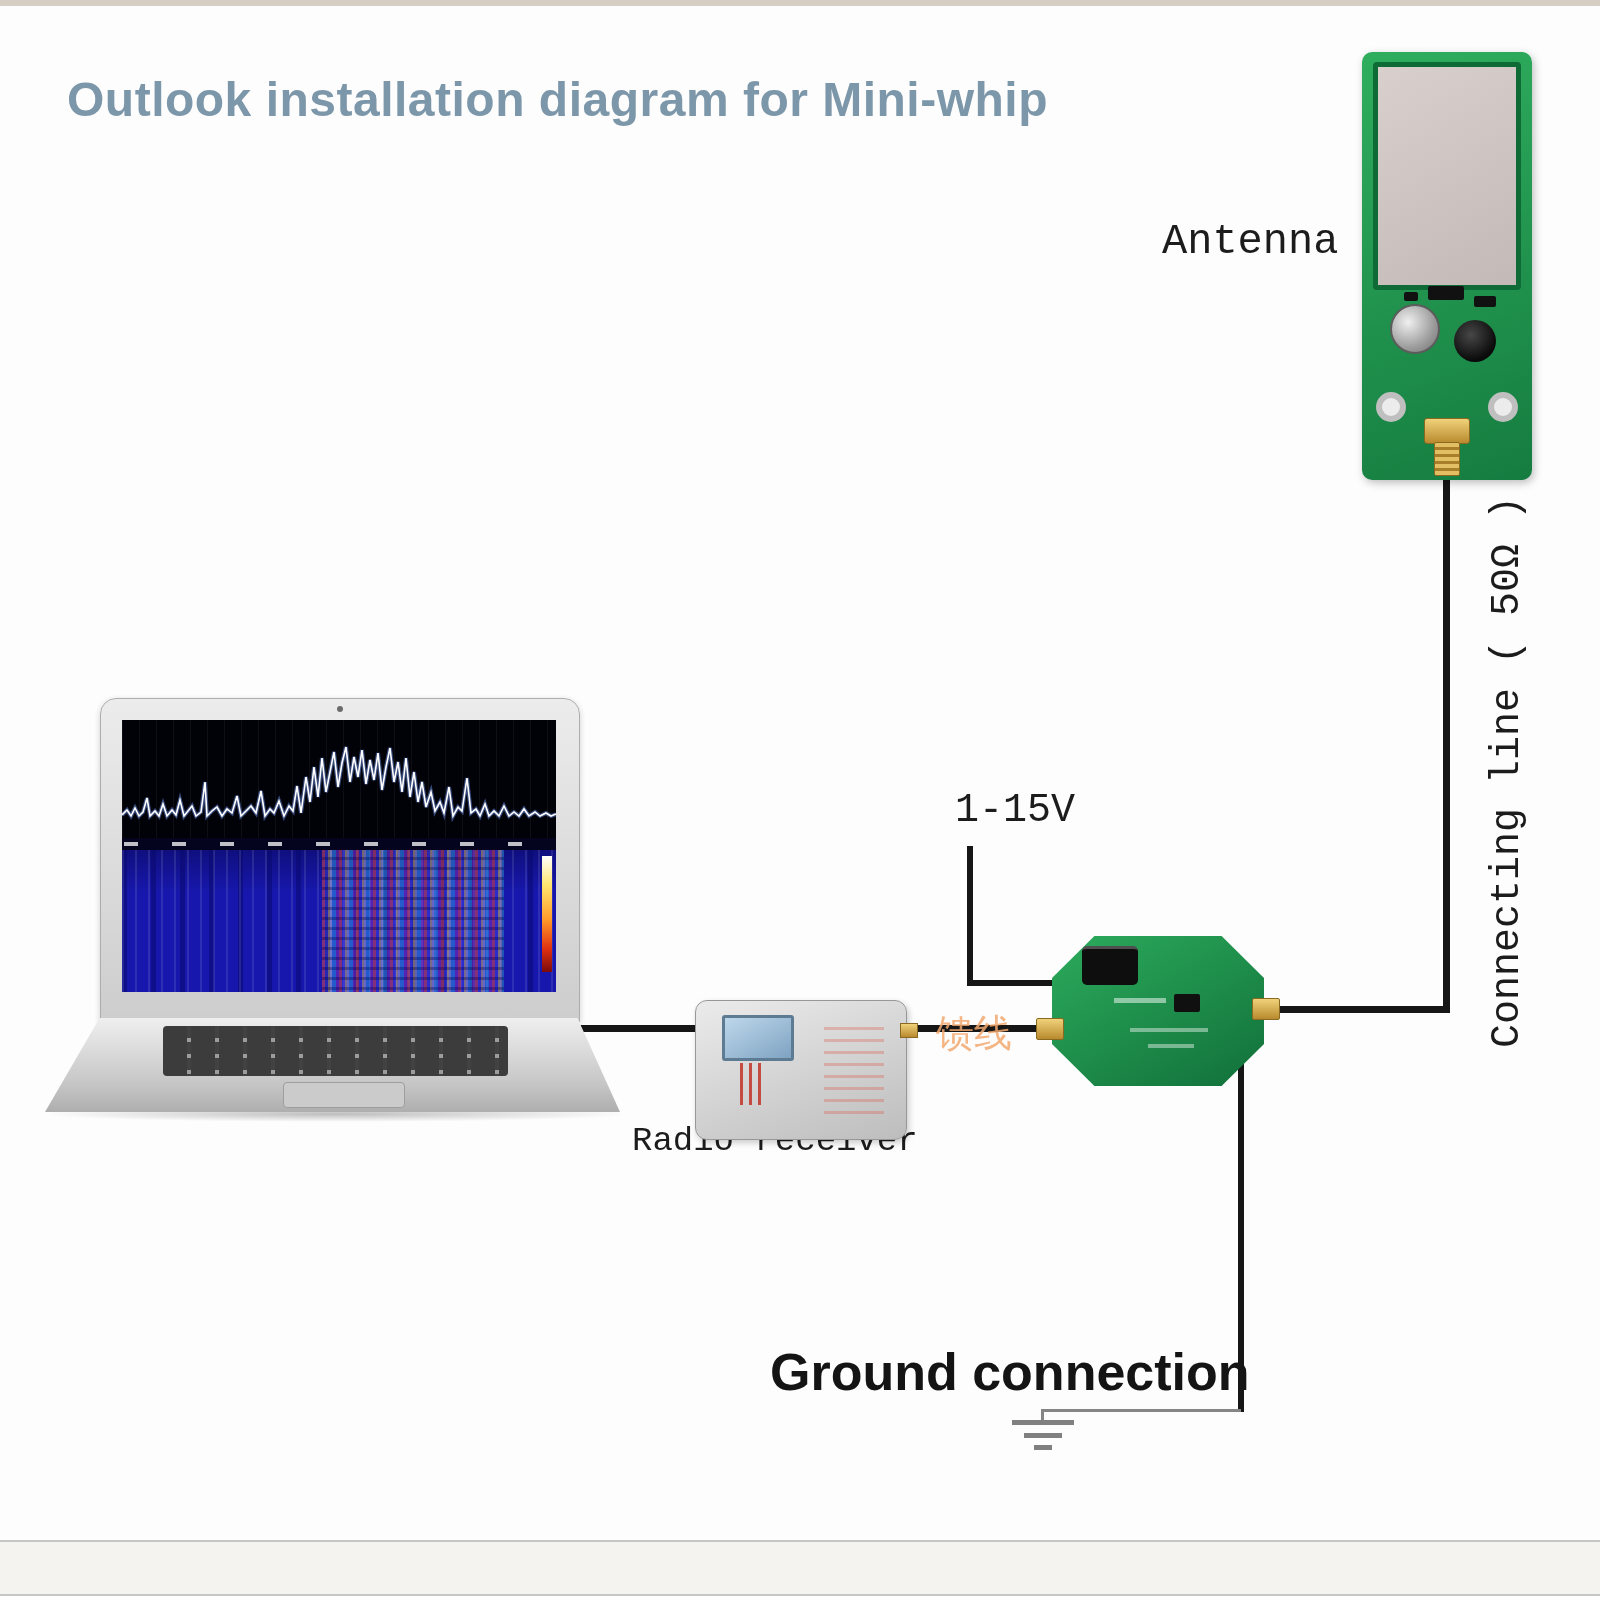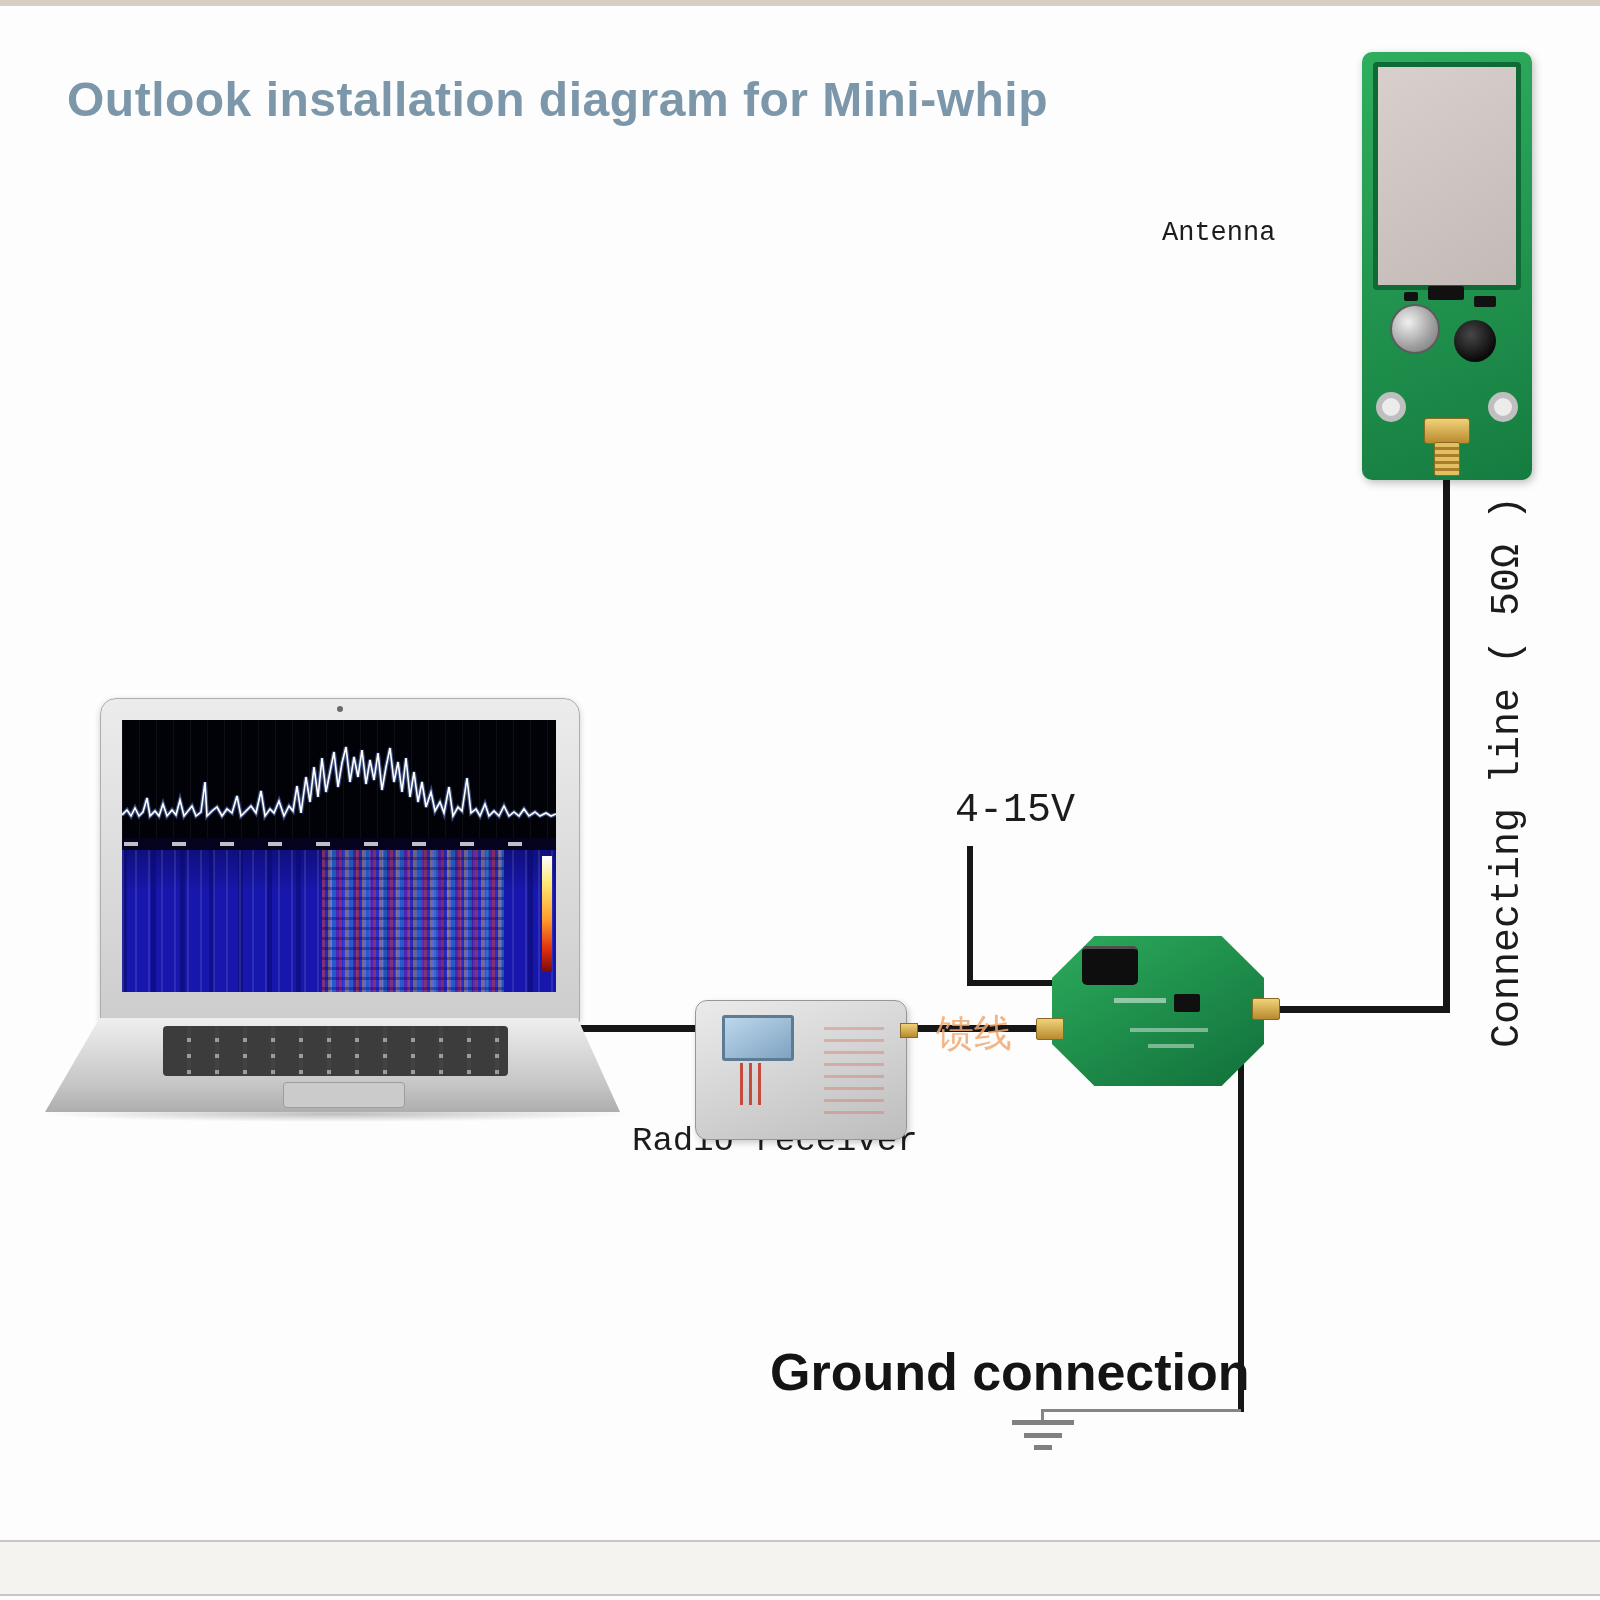--- a/index.html
+++ b/index.html
@@ -169,21 +169,21 @@
   .pb-silk3{position:absolute;left:96px;top:108px;width:46px;height:4px;background:rgba(255,255,255,0.42);}
   .sma-gold{
     z-index:3;background:linear-gradient(180deg,#f0d27a,#b98a2e);
     border:1px solid #8a6a20;border-radius:2px;
   }
 
   
   .gnd-bar{background:#808080;z-index:2;}
 
   
-  .antenna-label{left:1162px;top:218px;font-size:27px;}
+  .antenna-label{left:1162px;top:218px;font-size:42px;}
   .voltage-label{left:955px;top:788px;font-size:40px;}
   .receiver-label{left:632px;top:1122px;font-size:34px;}
   .powerboard-label{left:986px;top:1098px;font-size:38px;}
   .ground-label{left:770px;top:1342px;font-size:52px;font-weight:700;color:#141414;}
   .feeder-label{
     left:936px;top:1008px;font-size:38px;color:rgba(242,168,110,0.85);z-index:5;
     font-family:"DejaVu Sans",sans-serif;
   }
 </style>
 </head>
@@ -260,21 +260,21 @@
   <div class="abs power-board">
     <div class="pb-cap"></div>
     <div class="pb-chip"></div>
     <div class="pb-silk1"></div>
     <div class="pb-silk2"></div>
     <div class="pb-silk3"></div>
   </div>
   <div class="abs sma-gold" style="left:1036px;top:1018px;width:26px;height:20px;"></div>
   <div class="abs sma-gold" style="left:1252px;top:998px;width:26px;height:20px;"></div>
 
-  <div class="abs diag-label voltage-label">4-15V</div>
+  <div class="abs diag-label voltage-label">1-15V</div>
 
   <div class="abs feeder-label">馈线</div>
 
   <div class="abs ground-label">Ground connection</div>
 
   <div class="abs bottom-line1"></div>
   <div class="abs bottom-band"></div>
   <div class="abs bottom-line2"></div>
 
 </div>

